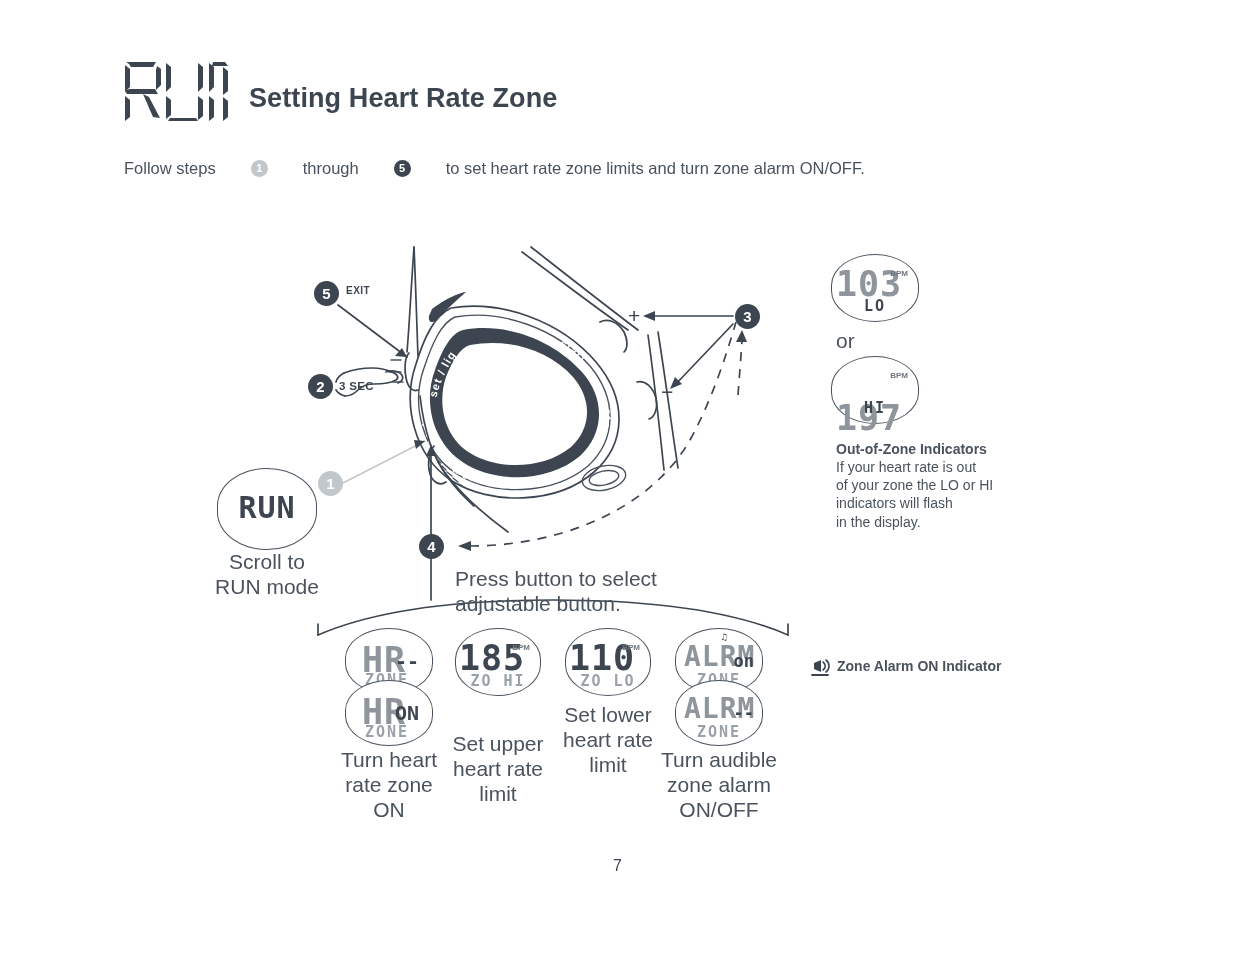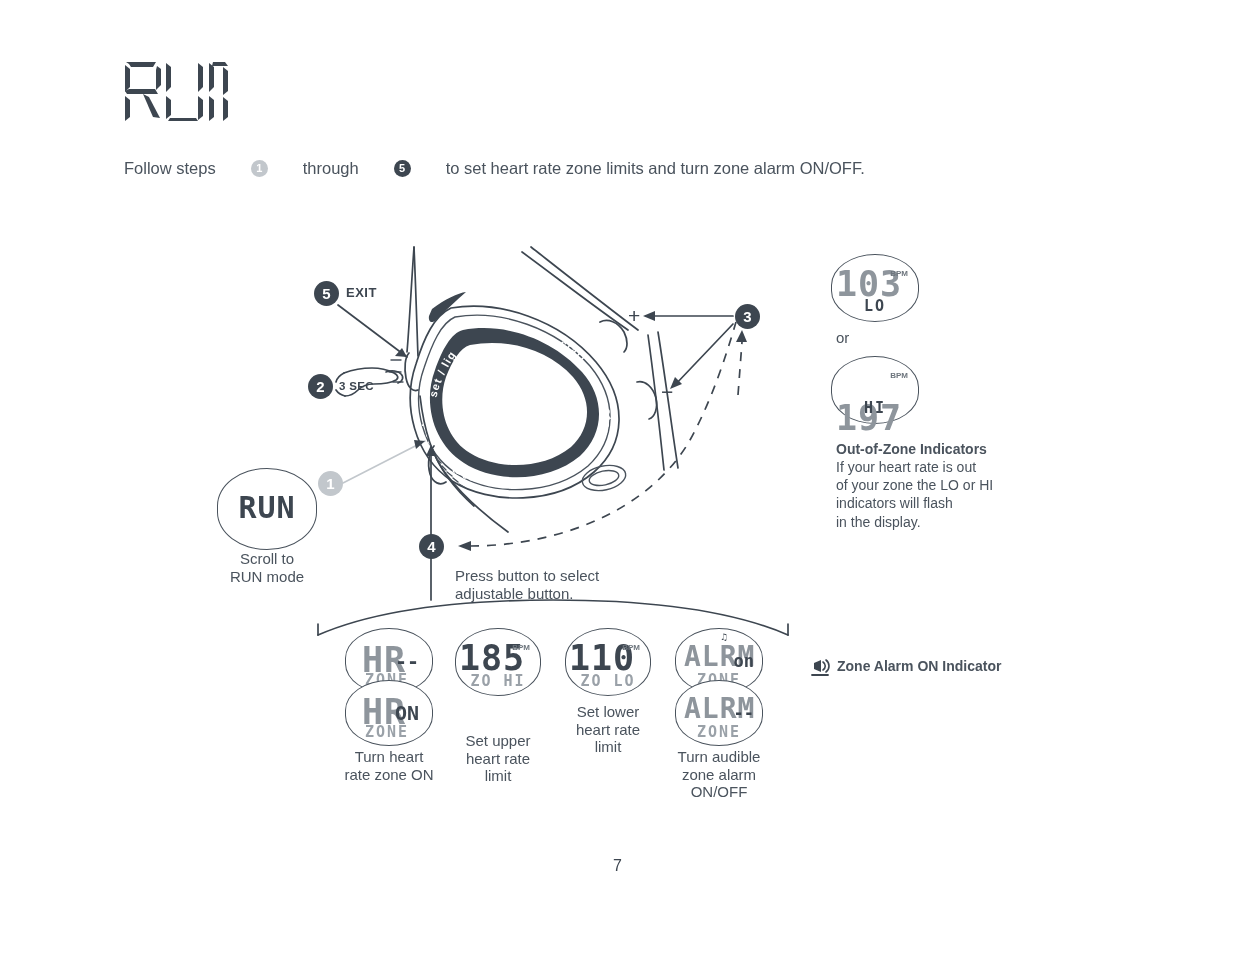--- a/index.html
+++ b/index.html
@@ -38,26 +38,26 @@
   .step-badge{
     position:absolute;width:25px;height:25px;border-radius:50%;
     display:flex;align-items:center;justify-content:center;
     color:#fff;font-size:15px;font-weight:700;line-height:1;
     font-family:"Liberation Sans", sans-serif;
   }
   .step-dark{background:#3d4650;}
   .step-grey{background:#c2c7cc;}
 
   
-  .lbl{position:absolute;font-size:15px;color:#4a535d;line-height:1.18;}
+  .lbl{position:absolute;font-size:21px;color:#4a535d;line-height:1.18;}
   .lbl-bold{font-weight:700;}
   .lbl-center{text-align:center;}
   .lbl-small{font-size:14px;}
   .sec-label{position:absolute;font-size:11.5px;font-weight:700;color:#3d4650;letter-spacing:.3px;}
-  .exit-label{position:absolute;font-size:13px;font-weight:700;color:#3d4650;letter-spacing:.5px;}
+  .exit-label{position:absolute;font-size:10px;font-weight:700;color:#3d4650;letter-spacing:.5px;}
 
   
   .lcd{
     position:absolute;
     border:1.6px solid #4a535d;
     border-radius:50%/46%;
     background:#fff;
     box-sizing:border-box;
   }
   .lcd-txt{
@@ -128,20 +128,21 @@
         <path d="M74 3 l5 4 v20 l-5 5 z"></path>
         <path d="M74 36 l5 4 v16 l-5 4 z"></path>
 
         <path d="M85 3 l5 4 v20 l-5 5 z"></path>
         <path d="M85 36 l5 4 v17 l-5 4 z"></path>
         <path d="M89 2 h12 l3 4 h-16 z"></path>
         <path d="M99 7 l5 4 v20 l-5 4 z"></path>
         <path d="M99 37 l5 4 v16 l-5 4 z"></path>
       </g>
     </svg>
+    <div id="page-title">Setting Heart Rate Zone</div>
   </div>
 
   <div id="intro">
     <span>Follow steps</span>
     <span class="badge-inline badge-grey">1</span>
     <span>through</span>
     <span class="badge-inline badge-dark">5</span>
     <span>to set heart rate zone limits and turn zone alarm ON/OFF.</span>
   </div>
 

